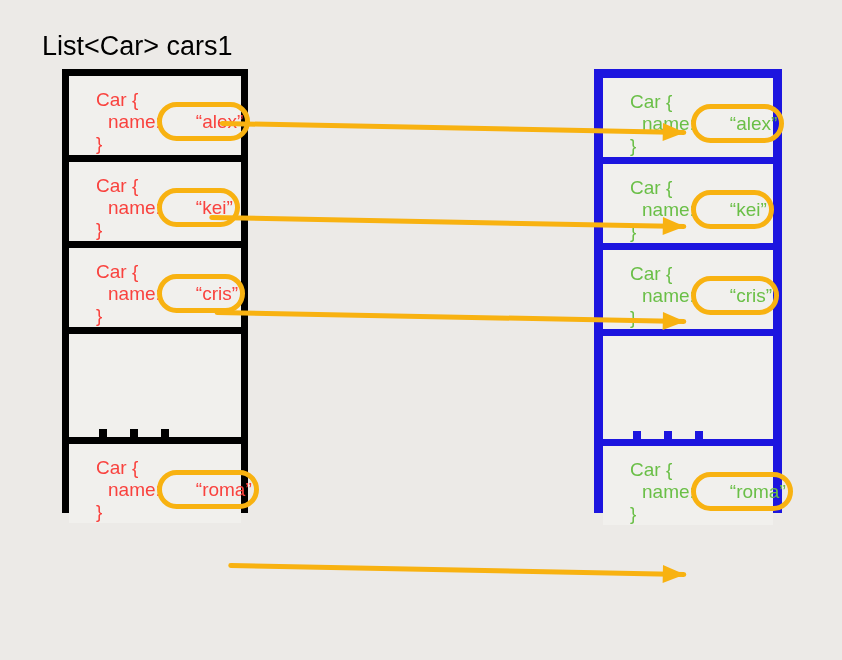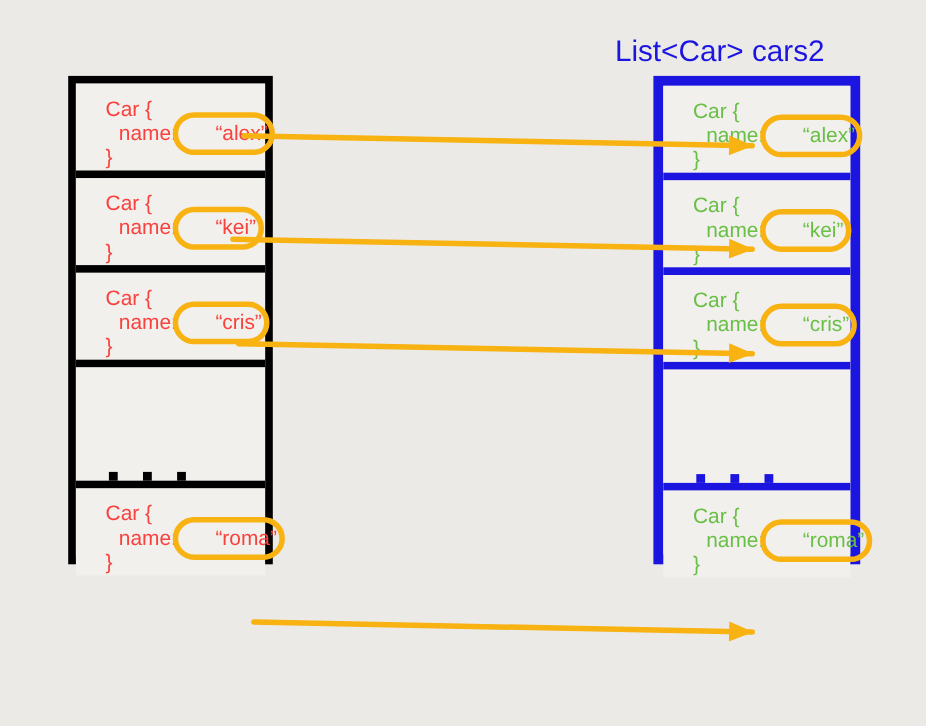--- a/index.html
+++ b/index.html
@@ -91,21 +91,21 @@
     stroke-width:5;
     stroke-linecap:round;
   }
   #arrows marker path{fill:var(--gold,#f8b211);}
 </style>
 </head>
 <body>
 
 <div id="canvas" style="--page_bg: #eceae7; --cell_bg: #f1f0ed; --black: #000000; --blue: #1c15df; --red: #f9423e; --green: #6abf47; --gold: #f8b211;">
 
-  <div class="list-title" id="right-title">List&lt;Car&gt; cars2</div>
+  <div class="list-title" id="left-title">List&lt;Car&gt; cars1</div>
 
   <div class="list-box" id="left-box">
     <div class="cell" style="height:94px">
       <div class="ln">Car {</div>
       <div class="ln name"><span>name:</span><span class="val">“alex”</span></div>
       <div class="ln">}</div>
     </div>
     <div class="cell" style="height:95px">
       <div class="ln">Car {</div>
       <div class="ln name"><span>name:</span><span class="val">“kei”</span></div>

